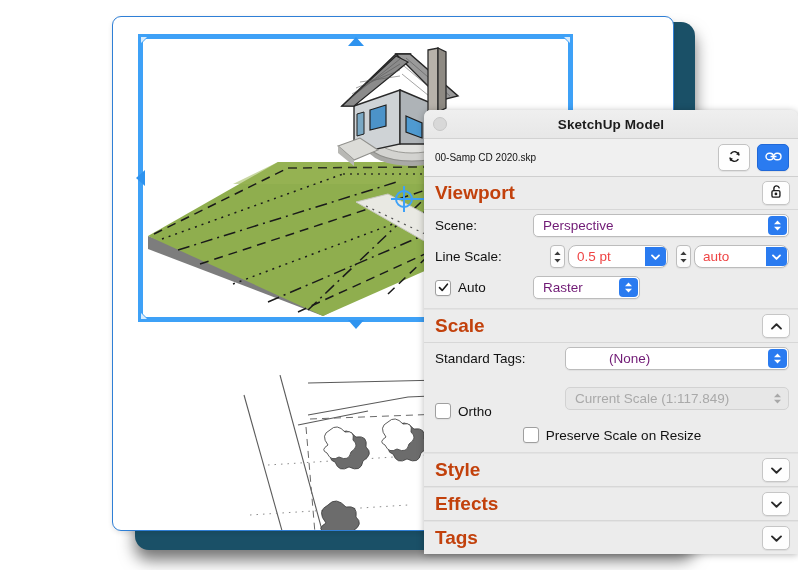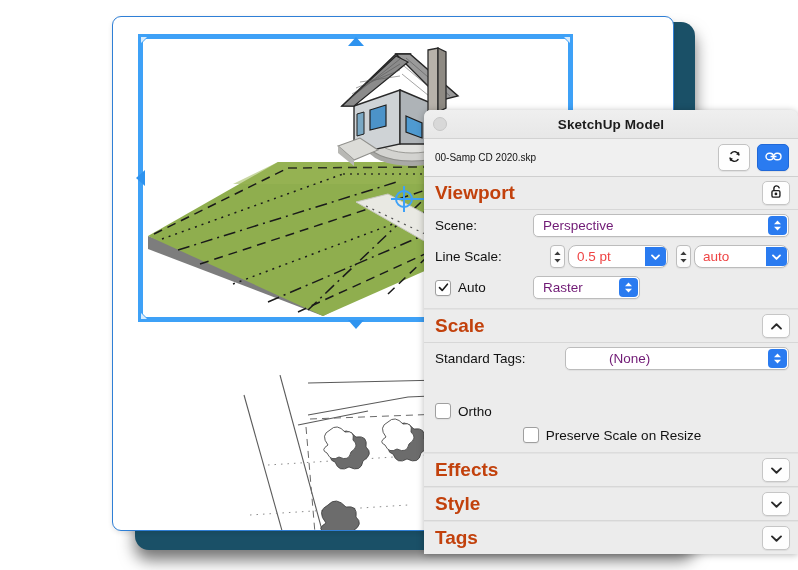--- a/index.html
+++ b/index.html
@@ -633,53 +633,62 @@
           </svg>
         </span>
       </div>
     </div>
 
     <div class="ctl-row">
       <div class="chk-group" style="width:130px;margin-top:25px;">
         <div class="chk"></div>
         <div class="chk-label">Ortho</div>
       </div>
+      <div class="popup disabled" style="flex:1;">
+        <span>Current Scale (1:117.849)</span>
+        <span class="pbtn">
+          <svg width="9" height="13" viewBox="0 0 9 13">
+            <polygon points="4.5,1.5 8,5.2 1,5.2" fill="#a8a8a8"></polygon>
+            <polygon points="4.5,11.5 8,7.8 1,7.8" fill="#a8a8a8"></polygon>
+          </svg>
+        </span>
+      </div>
     </div>
 
     <div class="ctl-row" style="padding-bottom:9px;justify-content:center;">
       <div class="chk-group">
         <div class="chk"></div>
         <div class="chk-label">Preserve Scale on Resize</div>
       </div>
     </div>
 
     <div class="sep-line"></div>
+
+    <div class="section-head sub">
+      <div class="section-title">Style</div>
+      <div class="chev-btn">
+        <span>
+          <svg width="13" height="9" viewBox="0 0 13 9">
+              <polyline points="2,2.4 6.5,6.8 11,2.4" fill="none" stroke="#2a2a2a" stroke-width="1.9" stroke-linecap="round" stroke-linejoin="round"></polyline>
+            </svg>
+        </span>
+      </div>
+    </div>
 
     <div class="section-head sub">
       <div class="section-title">Effects</div>
       <div class="chev-btn">
         <span>
           <svg width="13" height="9" viewBox="0 0 13 9">
               <polyline points="2,2.4 6.5,6.8 11,2.4" fill="none" stroke="#2a2a2a" stroke-width="1.9" stroke-linecap="round" stroke-linejoin="round"></polyline>
             </svg>
         </span>
       </div>
     </div>
 
-    <div class="section-head sub">
-      <div class="section-title">Style</div>
-      <div class="chev-btn">
-        <span>
-          <svg width="13" height="9" viewBox="0 0 13 9">
-              <polyline points="2,2.4 6.5,6.8 11,2.4" fill="none" stroke="#2a2a2a" stroke-width="1.9" stroke-linecap="round" stroke-linejoin="round"></polyline>
-            </svg>
-        </span>
-      </div>
-    </div>
-
     <div class="section-head sub" style="border-bottom:none;">
       <div class="section-title">Tags</div>
       <div class="chev-btn">
         <span>
           <svg width="13" height="9" viewBox="0 0 13 9">
               <polyline points="2,2.4 6.5,6.8 11,2.4" fill="none" stroke="#2a2a2a" stroke-width="1.9" stroke-linecap="round" stroke-linejoin="round"></polyline>
             </svg>
         </span>
       </div>
     </div>

